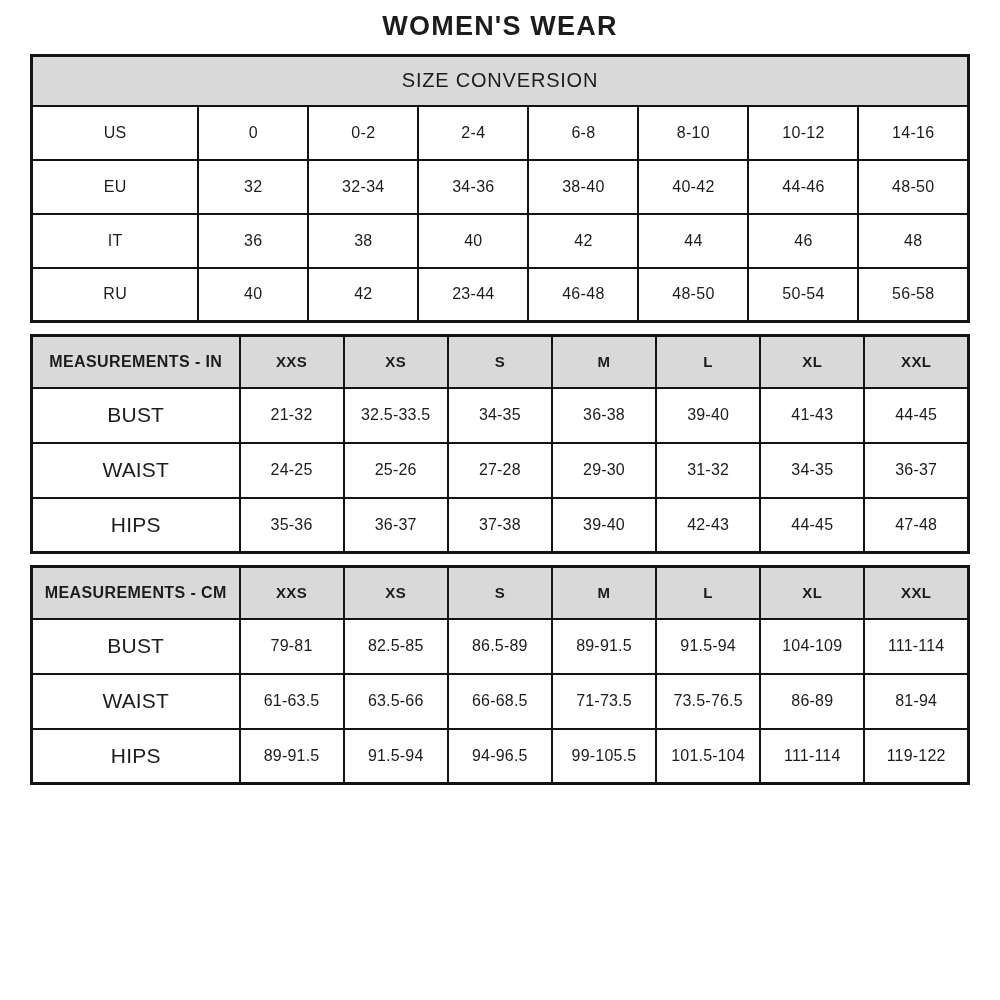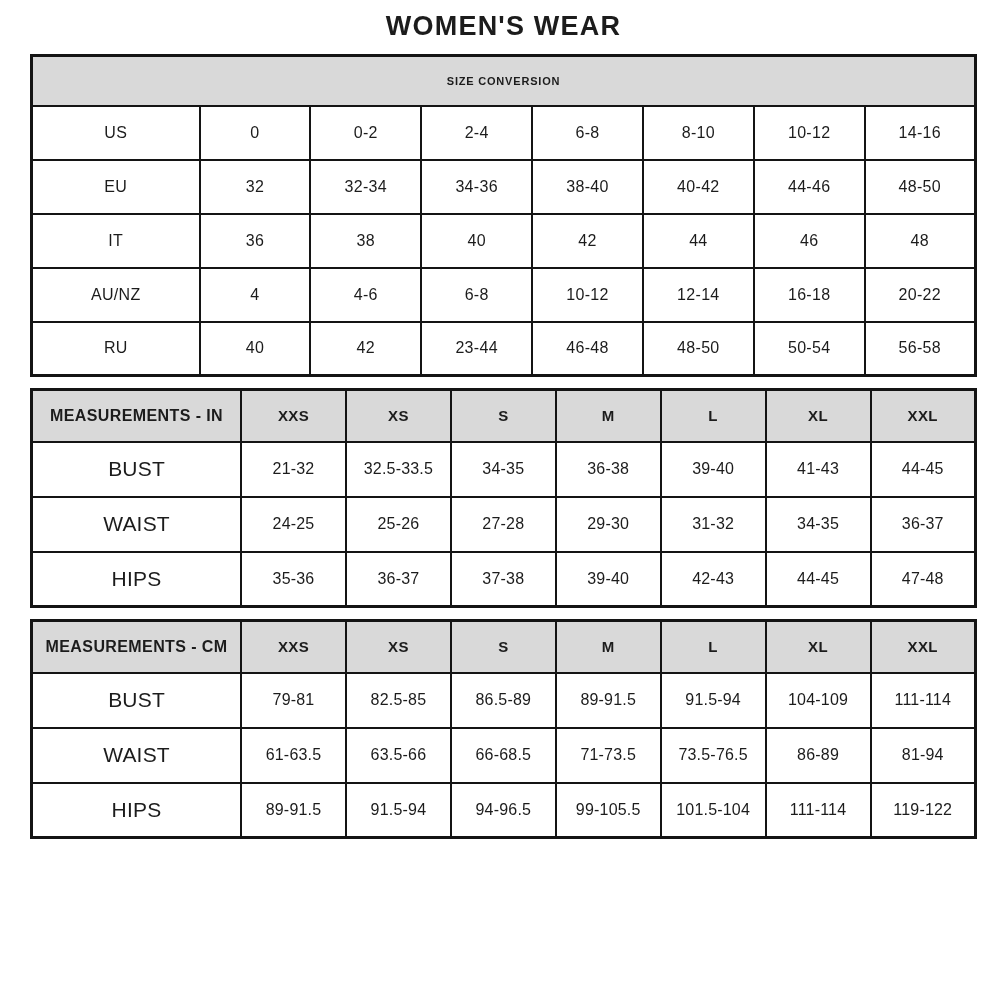--- a/index.html
+++ b/index.html
@@ -4,21 +4,21 @@
 <style>
   * { box-sizing: border-box; }
   html, body { margin: 0; padding: 0; }
   body {
     width: 1000px;
     height: 1000px;
     background: #ffffff;
     color: #1c1c1c;
     font-family: "Liberation Sans", sans-serif;
   }
-  .page { padding: 10px 23px 12px 30px; }
+  .page { padding: 10px 30px 12px 30px; }
   .page-title {
     text-align: center;
     font-size: 27px;
     font-weight: 700;
     letter-spacing: 1.2px;
     line-height: 32px;
     margin: 0 0 12px 0;
   }
   table {
     width: 100%;
@@ -33,22 +33,22 @@
     vertical-align: middle;
     padding: 0 4px;
     overflow: hidden;
     white-space: nowrap;
   }
   .band { background: #d9d9d9; }
 
   
   .conv .span-header {
     height: 50px;
-    font-size: 11px;
-    font-weight: 700;
+    font-size: 20px;
+    font-weight: 400;
     letter-spacing: 0.8px;
   }
   .conv td { height: 54px; font-size: 16px; font-weight: 400; letter-spacing: 0.3px; }
   col.label-col-conv { width: 17.8%; }
 
   
   .meas th { height: 52px; font-size: 16px; font-weight: 700; letter-spacing: 0.4px; }
   .meas th.size-head { font-size: 15px; }
   .meas td { height: 55px; font-size: 16px; font-weight: 400; letter-spacing: 0.2px; }
   .meas td.row-label { font-size: 21px; }
@@ -94,30 +94,20 @@
         <td>IT</td>
         <td>36</td>
         <td>38</td>
         <td>40</td>
         <td>42</td>
         <td>44</td>
         <td>46</td>
         <td>48</td>
       </tr>
       <tr>
-        <td>AU/NZ</td>
-        <td>4</td>
-        <td>4-6</td>
-        <td>6-8</td>
-        <td>10-12</td>
-        <td>12-14</td>
-        <td>16-18</td>
-        <td>20-22</td>
-      </tr>
-      <tr>
         <td>RU</td>
         <td>40</td>
         <td>42</td>
         <td>23-44</td>
         <td>46-48</td>
         <td>48-50</td>
         <td>50-54</td>
         <td>56-58</td>
       </tr>
     </tbody>

